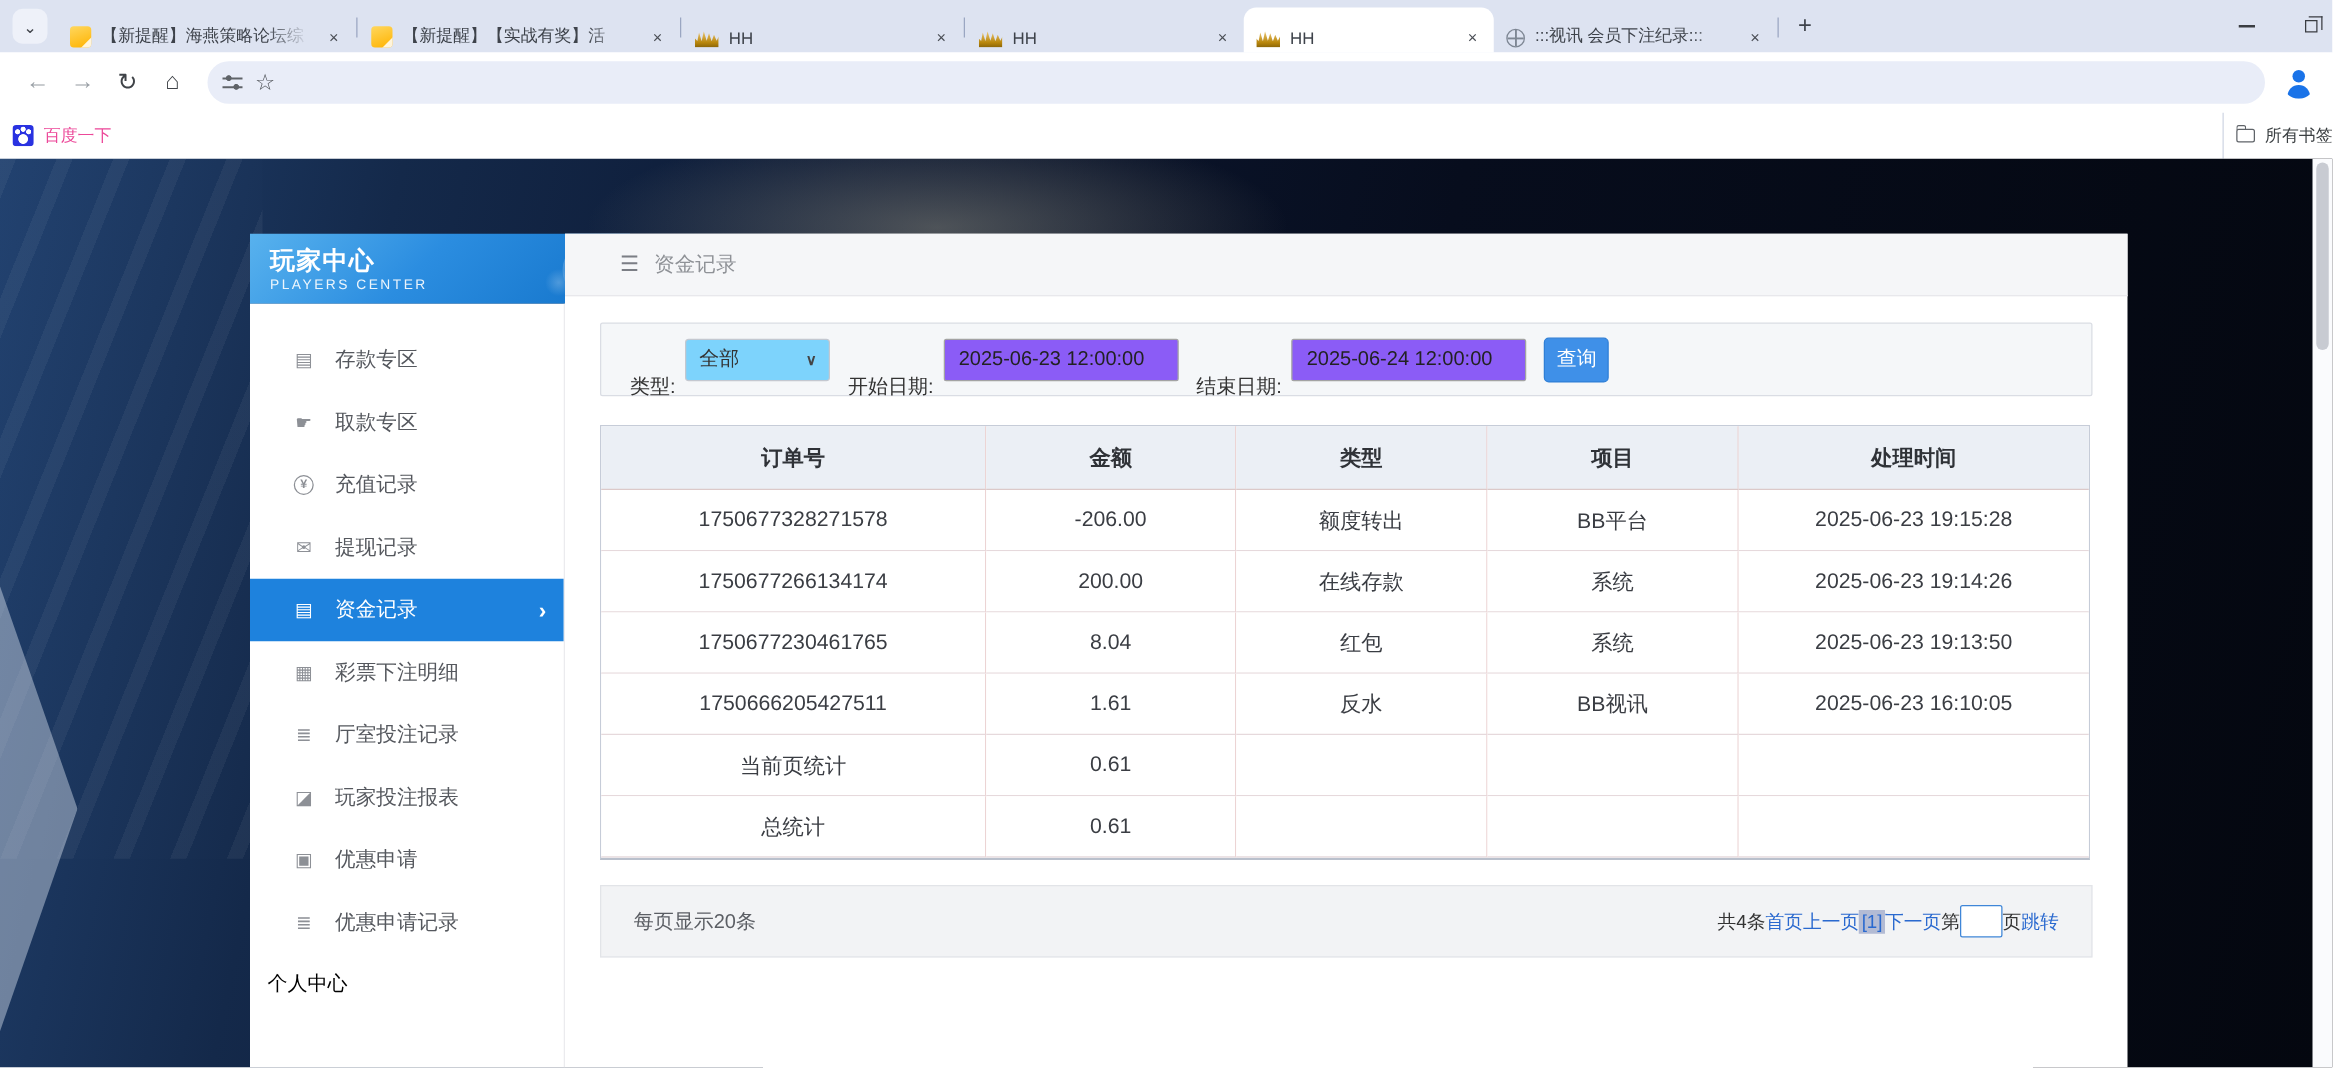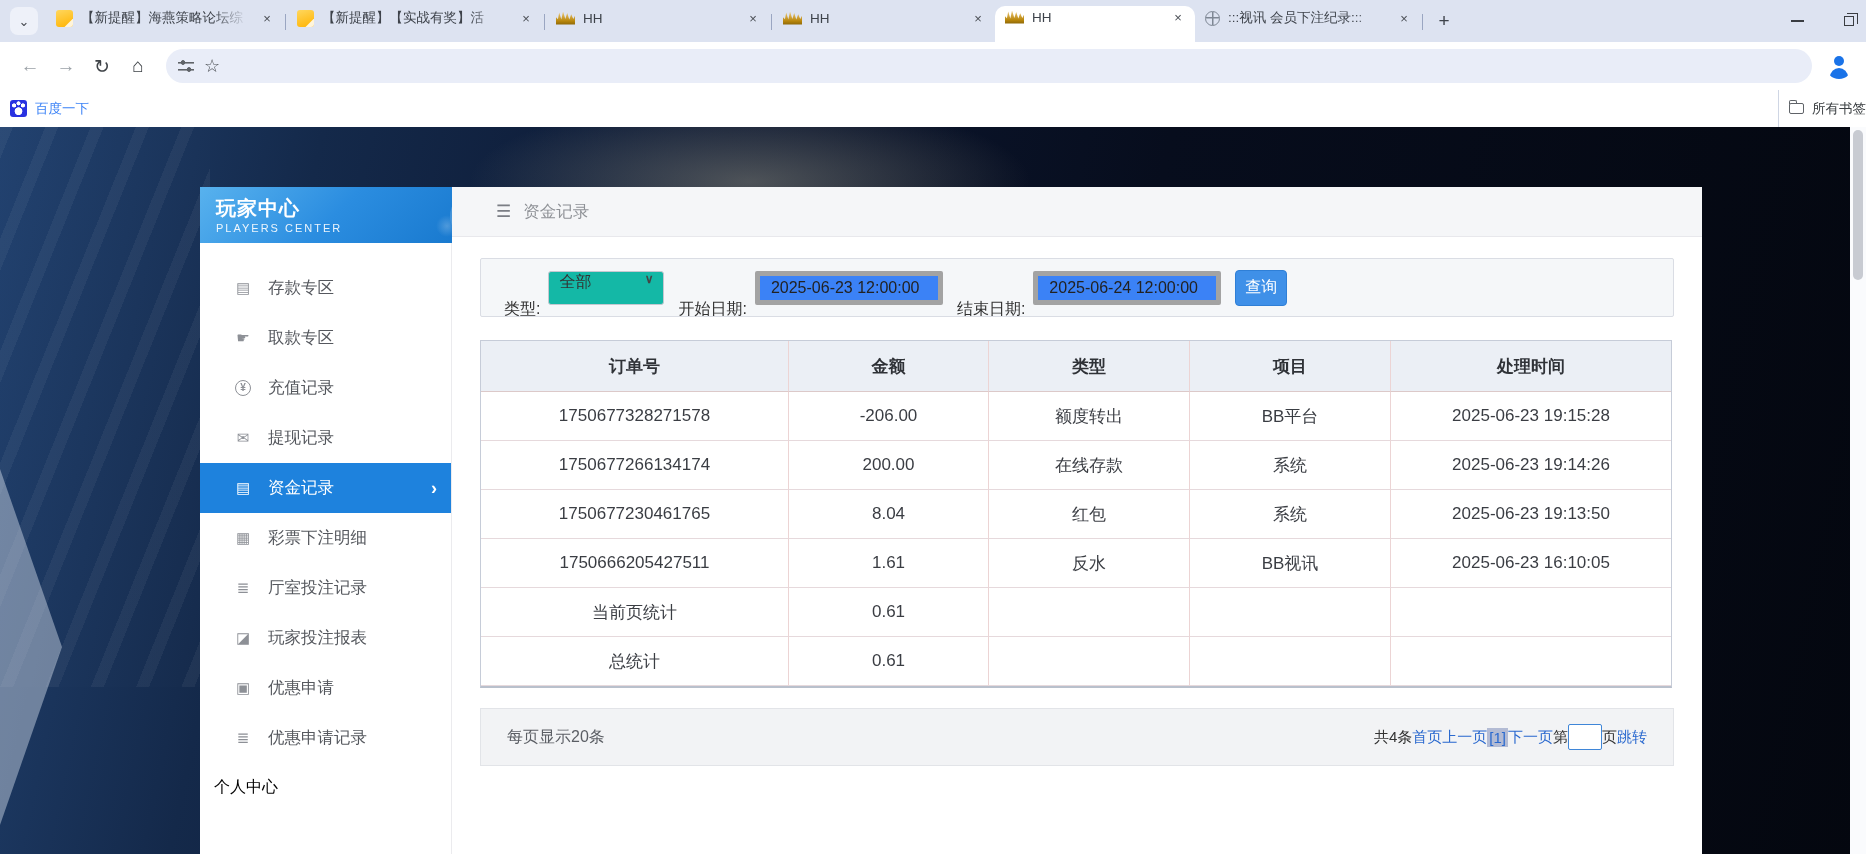--- a/index.html
+++ b/index.html
@@ -5,21 +5,21 @@
   * { box-sizing: border-box; margin: 0; padding: 0; }
   html,body { width:1866px; height:854px; overflow:hidden; }
   body { font-family: "Liberation Sans", sans-serif; position:relative; background:#fff; }
 
   
   .tabstrip { position:absolute; left:0; top:0; width:1866px; height:42px;
     background:#dde3f1; display:flex; align-items:flex-end; }
   .tabsearch { width:28px; height:28px; margin:0 8px 7px 10px; border-radius:8px;
     background:#eef1f9; display:flex; align-items:center; justify-content:center;
     color:#45484e; font-size:13px; flex:none; }
-  .tab { height:34px; display:flex; align-items:center; padding:0 8px 14px 10px;
+  .tab { height:34px; display:flex; align-items:flex-end; padding:0 8px 4px 10px;
     color:#3e434b; font-size:13.5px; position:relative; flex:none; }
   .tab .title { overflow:hidden; white-space:nowrap; flex:1;
     -webkit-mask-image:linear-gradient(90deg,#000 78%,transparent 97%);
     mask-image:linear-gradient(90deg,#000 78%,transparent 97%); }
   .tab.active { background:#fff; border-radius:10px 10px 0 0; height:36px; }
   .tab .close { flex:none; width:18px; height:18px; margin-left:6px; border-radius:50%;
     display:flex; align-items:center; justify-content:center; color:#4a4e55; font-size:13px; }
   .tabdiv { width:1px; height:16px; background:#9aa6c2; margin:0 1px 12px 1px; flex:none; }
   .fav { flex:none; margin-right:8px; }
   .fav-mail { width:17px; height:17px; border-radius:3px;
@@ -60,21 +60,21 @@
   .star { font-size:18px; color:#4d5156; flex:none; }
   .avatar { width:26px; height:26px; flex:none; position:relative; overflow:hidden; border-radius:50%; }
   .avatar::before { content:""; position:absolute; left:8px; top:3px; width:10px; height:10px;
     border-radius:50%; background:#1a73e8; }
   .avatar::after { content:""; position:absolute; left:4px; top:15px; width:18px; height:11px;
     border-radius:9px 9px 0 0; background:#1a73e8; }
 
   
   .bookbar { position:absolute; left:0; top:90px; width:1866px; height:37px; background:#fff;
     display:flex; align-items:center; padding:0 10px; overflow:hidden; }
-  .bm { display:flex; align-items:center; gap:8px; font-size:13.5px; color:#3b82f6; }
+  .bm { display:flex; align-items:center; gap:8px; font-size:13.5px; color:#ec4899; }
   .paw { width:17px; height:17px; border-radius:3px;
     background:
       radial-gradient(circle at 50% 66%, #fff 0 3.6px, transparent 4.2px),
       radial-gradient(circle at 24% 32%, #fff 0 1.8px, transparent 2.3px),
       radial-gradient(circle at 50% 20%, #fff 0 1.8px, transparent 2.3px),
       radial-gradient(circle at 76% 32%, #fff 0 1.8px, transparent 2.3px),
       #2932e1; }
   .bookbar-right { position:absolute; right:0; top:0; height:37px; display:flex; align-items:center;
     gap:8px; padding-left:10px; border-left:1px solid #cfd6e4; }
   .folder { width:15px; height:11px; border:1.5px solid #5f6368; border-radius:2px; position:relative; }
@@ -121,24 +121,24 @@
   
   .card { position:absolute; left:452px; top:60px; width:1250px; height:667px; background:#fff; }
   .card-head { height:50px; background:#f5f6f8; border-bottom:1px solid #e8e8ec;
     display:flex; align-items:center; padding-left:44px; gap:12px; }
   .burger { color:#7b7e85; font-size:17px; }
   .card-title { color:#8f9297; font-size:16.5px; }
   .card-body { padding:0 28px; }
   .filter { margin-top:21px; height:59px; background:#f5f7f9; border:1px solid #dadde4; border-radius:2px;
     display:flex; align-items:center; padding-left:23px; }
   .flabel { font-size:16px; color:#333; margin-right:8px;margin-top:43px; }
-  .fselect { width:116px; height:34px; background:#14b8a6; border:1px solid #c4c8d0; border-radius:3px;
-    display:flex; padding:0 10px; font-size:16px; color:#333; margin-right:14px; }
+  .fselect { width:116px; height:34px; background:#7dd3fc; border:1px solid #c4c8d0; border-radius:3px;
+    display:flex; align-items:center; padding:0 10px; font-size:16px; color:#333; margin-right:14px; }
   .fselect .carat { margin-left:auto; font-size:12px; color:#444; font-weight:bold; }
-  .finput { height:34px; background:#3b82f6; border:5px solid #a3a3a3; border-radius:2px;
+  .finput { height:34px; background:#8b5cf6; border:1px solid #a3a3a3; border-radius:2px;
     display:flex; align-items:center; padding:0 11px; font-size:16px; color:#222; margin-right:14px; }
   .btn-search { width:52px; height:36px; background:#3f90e8; border:1px solid #2f7fd6; border-radius:4px;
     color:#fff; font-size:16px; display:flex; align-items:center; justify-content:center; }
 
   .grid { margin-top:23px; width:1192px; border:1px solid #c6ccd8; border-bottom:2px solid #b9c0cc;
     display:grid; grid-template-columns:308px 200px 201px 201px 280px; }
   .gc { border-right:1px solid #ecd4d4; border-bottom:1px solid #e6d9dc; display:flex;
     align-items:center; justify-content:center; font-size:17px; color:#3a3d43; height:49px;
     background:#fff; }
   .gc:nth-child(5n) { border-right:none; }

